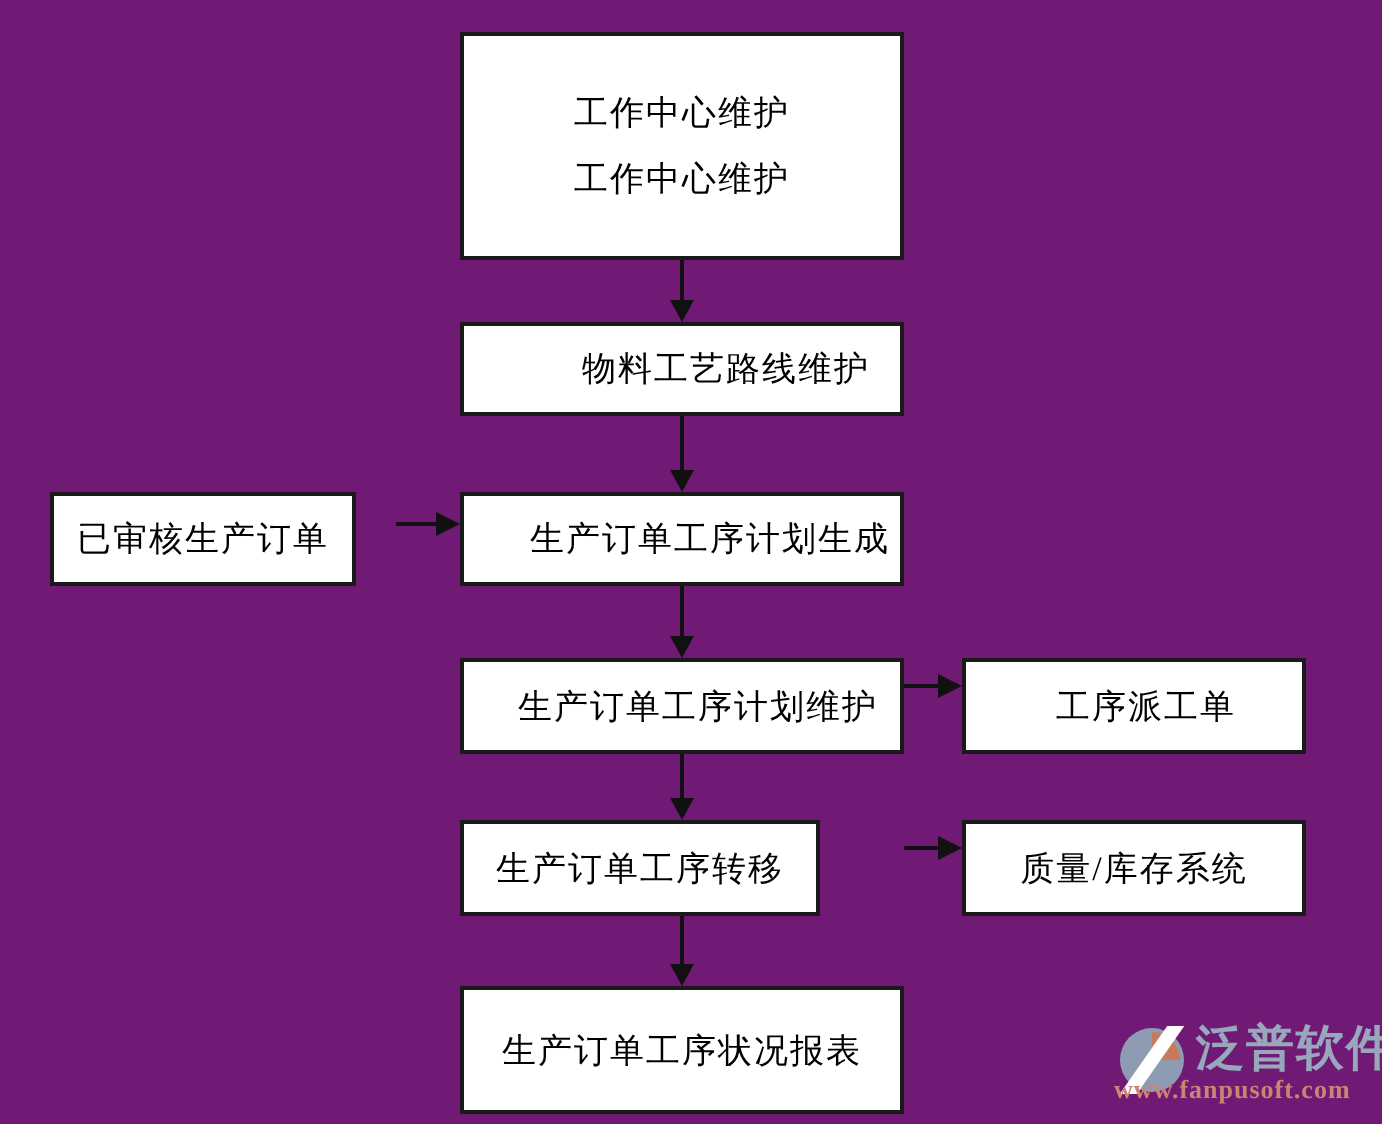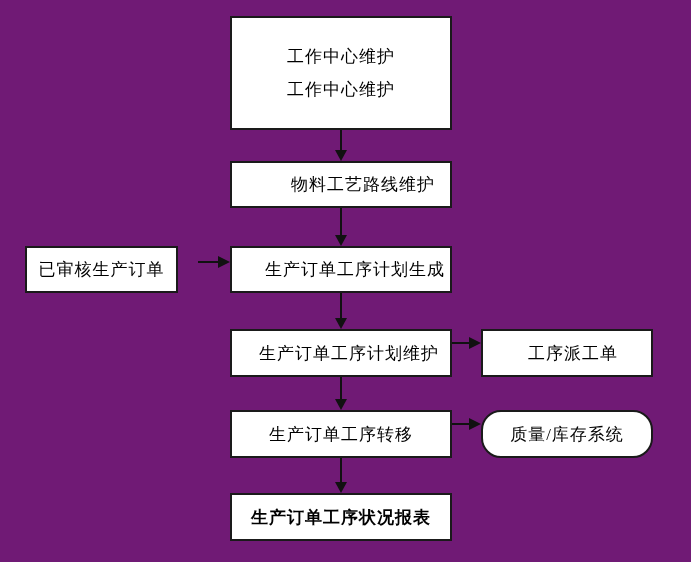--- a/index.html
+++ b/index.html
@@ -117,36 +117,45 @@
   </div>
 
   <div class="node" style="left:230px; top:329px; width:222px; height:48px;padding-left:16px;">
     <span>生产订单工序计划维护</span>
   </div>
 
   <div class="node" style="left:481px; top:329px; width:172px; height:48px;padding-left:12px;">
     <span>工序派工单</span>
   </div>
 
-  <div class="node" style="left:230px; top:410px; width:222px; height:48px;text-align:center;">
+  <div class="node" style="left:230px; top:410px; width:180px; height:48px;text-align:center;">
     <span>生产订单工序转移</span>
   </div>
 
-  <div class="node" style="left:481px; top:410px; width:172px; height:48px;border-radius:20px;">
+  <div class="node" style="left:481px; top:410px; width:172px; height:48px;">
     <span>质量/库存系统</span>
   </div>
 
-  <div class="node" style="left:230px; top:493px; width:222px; height:48px;font-weight:bold;">
+  <div class="node" style="left:230px; top:493px; width:222px; height:64px;">
     <span>生产订单工序状况报表</span>
   </div>
 
   <div class="arrow-v" style="left:340px; top:130px; height:20px;"></div>
   <div class="arrow-v" style="left:340px; top:208px; height:27px;"></div>
   <div class="arrow-v" style="left:340px; top:293px; height:25px;"></div>
   <div class="arrow-v" style="left:340px; top:377px; height:22px;"></div>
   <div class="arrow-v" style="left:340px; top:458px; height:24px;"></div>
 
   <div class="arrow-h" style="left:198px; top:261px; width:20px;"></div>
   <div class="arrow-h" style="left:452px; top:342px; width:17px;"></div>
   <div class="arrow-h" style="left:452px; top:423px; width:17px;"></div>
 
+  <div class="logo">
+    <svg class="logo-icon" width="36" height="34" viewBox="0 0 36 34" aria-hidden="true">
+      <circle cx="18" cy="17" r="16" fill="#8d9cb2"></circle>
+      <path d="M18,3 A14,14 0 0 1 32,17 L18,17 Z" fill="#c97a5c"></path>
+      <rect x="14.5" y="-6" width="7" height="46" fill="#ffffff" transform="rotate(35 18 17)"></rect>
+    </svg>
+    <span class="logo-brand">泛普软件</span>
+    <span class="logo-url">www.fanpusoft.com</span>
+  </div>
 
 </div>
 
 </body></html>

